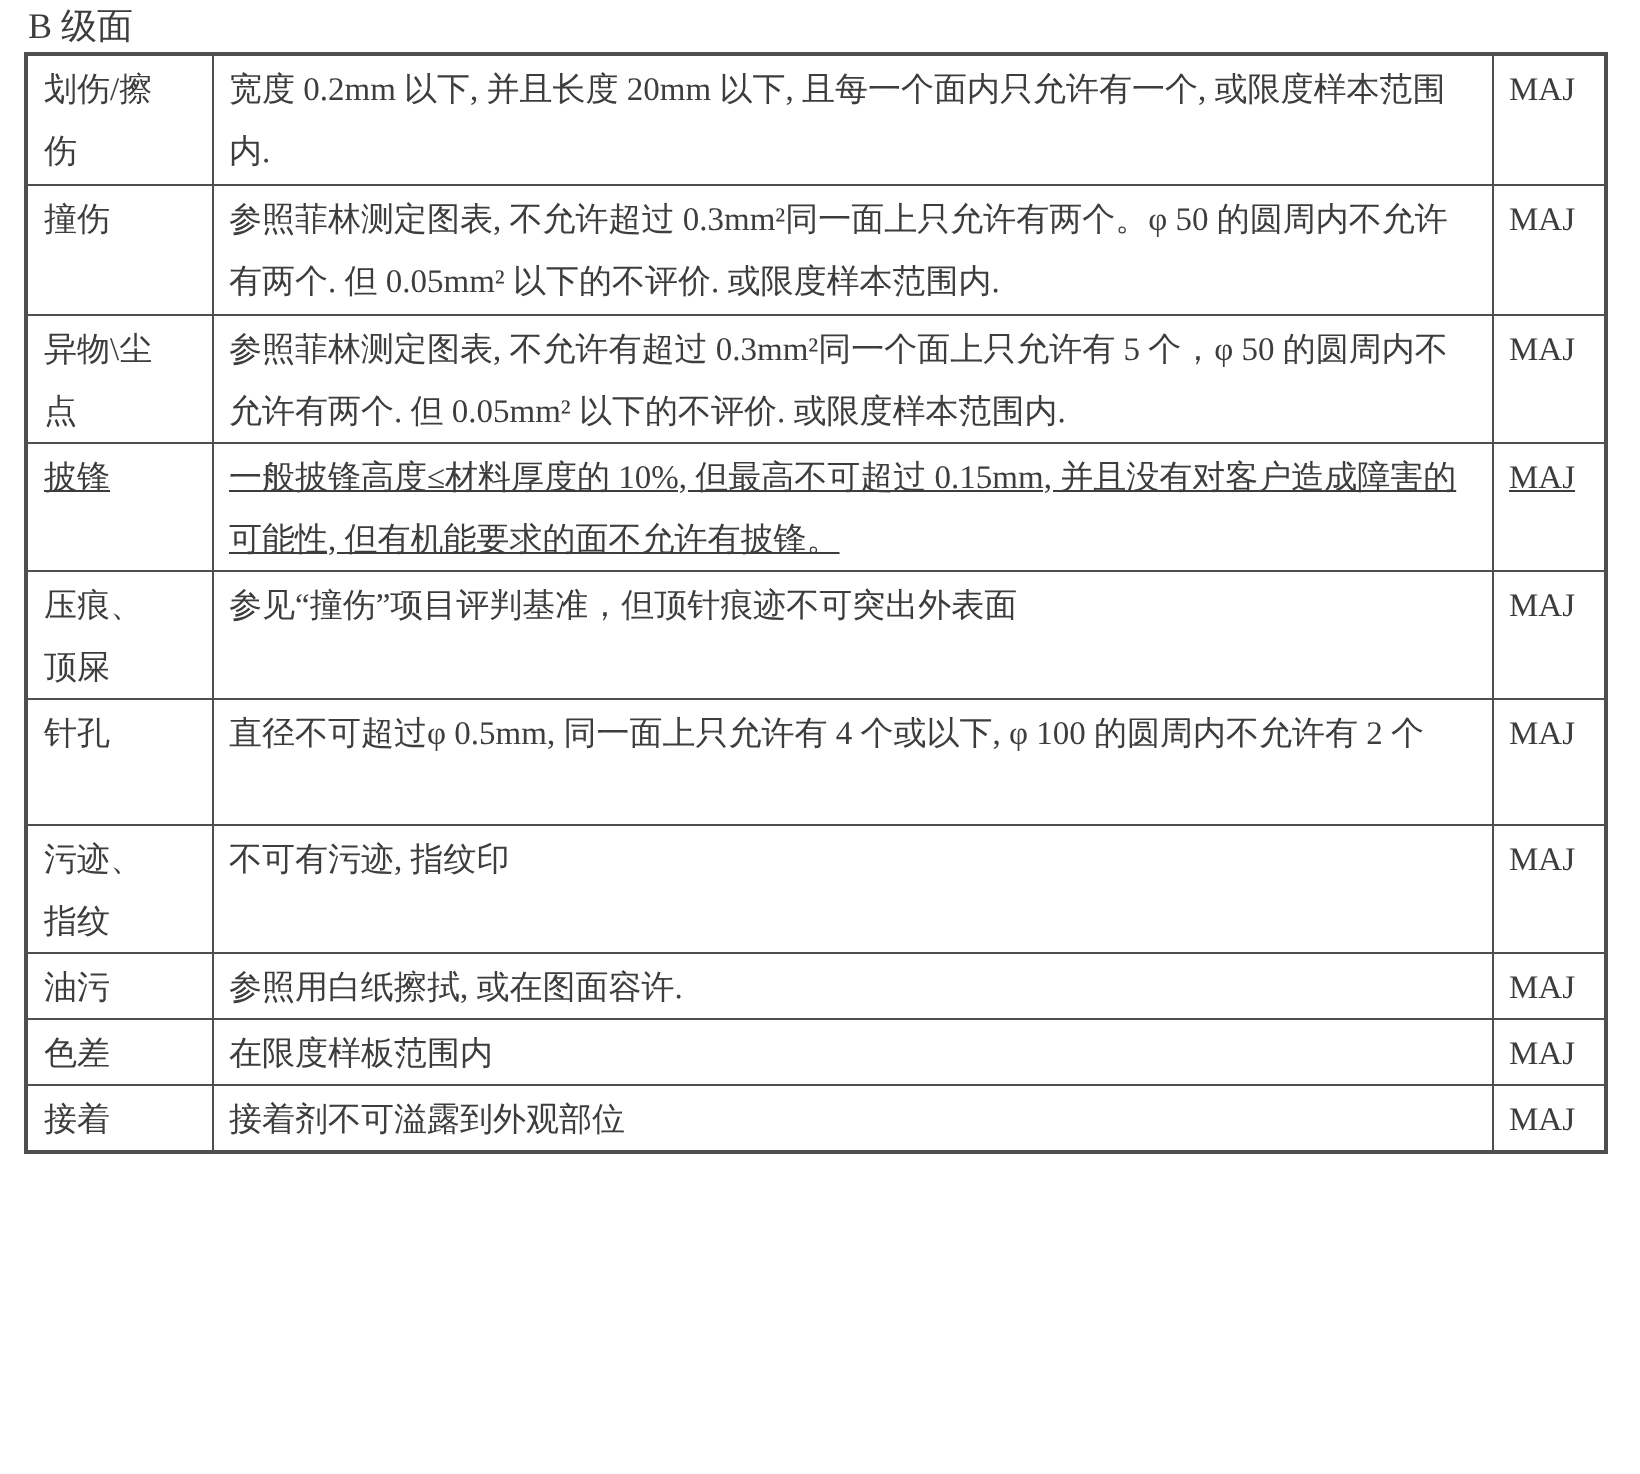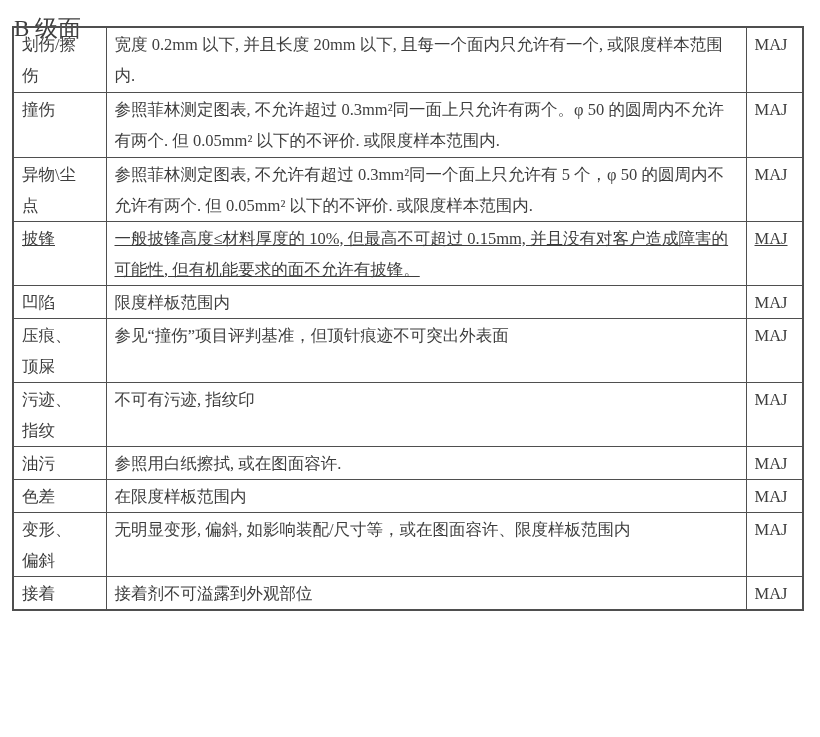--- a/index.html
+++ b/index.html
@@ -11,22 +11,22 @@
     position: relative;
     width: 820px;
     height: 737px;
     overflow: hidden;
     font-family: "Liberation Serif", "DejaVu Serif", serif;
     color: #3d3d3d;
   }
   .doc-title {
     position: absolute;
     left: 14px;
-    top: 18px;
-    font-size: 23px;
+    top: 2px;
+    font-size: 18px;
     line-height: 22px;
     white-space: nowrap;
   }
   table.spec {
     position: absolute;
     left: 12px;
     top: 26px;
     width: 790px;
     border-collapse: collapse;
     table-layout: fixed;
@@ -83,53 +83,47 @@
     <td>异物\尘
 点</td>
     <td>参照菲林测定图表, 不允许有超过 0.3mm²同一个面上只允许有 5 个，φ 50 的圆周内不允许有两个. 但 0.05mm² 以下的不评价. 或限度样本范围内.</td>
     <td>MAJ</td>
   </tr>
   <tr class="rh62">
     <td>披锋</td>
     <td>一般披锋高度≤材料厚度的 10%, 但最高不可超过 0.15mm, 并且没有对客户造成障害的可能性, 但有机能要求的面不允许有披锋。</td>
     <td>MAJ</td>
   </tr>
-  <tr class="rh32">
-    <td>凹陷</td>
-    <td>限度样板范围内</td>
-    <td>MAJ</td>
-  </tr>
   <tr class="rh63">
     <td>压痕、
 顶屎</td>
     <td>参见“撞伤”项目评判基准，但顶针痕迹不可突出外表面</td>
+    <td>MAJ</td>
+  </tr>
+  <tr class="rh63">
+    <td>针孔</td>
+    <td>直径不可超过φ 0.5mm, 同一面上只允许有 4 个或以下, φ 100 的圆周内不允许有 2 个</td>
     <td>MAJ</td>
   </tr>
   <tr class="rh64">
     <td>污迹、
 指纹</td>
     <td>不可有污迹, 指纹印</td>
     <td>MAJ</td>
   </tr>
   <tr class="rh33">
     <td>油污</td>
     <td>参照用白纸擦拭, 或在图面容许.</td>
     <td>MAJ</td>
   </tr>
   <tr class="rh32">
     <td>色差</td>
     <td>在限度样板范围内</td>
     <td>MAJ</td>
   </tr>
-  <tr class="rh63">
-    <td>变形、
-偏斜</td>
-    <td>无明显变形, 偏斜, 如影响装配/尺寸等，或在图面容许、限度样板范围内</td>
-    <td>MAJ</td>
-  </tr>
   <tr class="rh28">
     <td>接着</td>
     <td>接着剂不可溢露到外观部位</td>
     <td>MAJ</td>
   </tr>
 
 </tbody>
   </table>
 
 </body></html>

